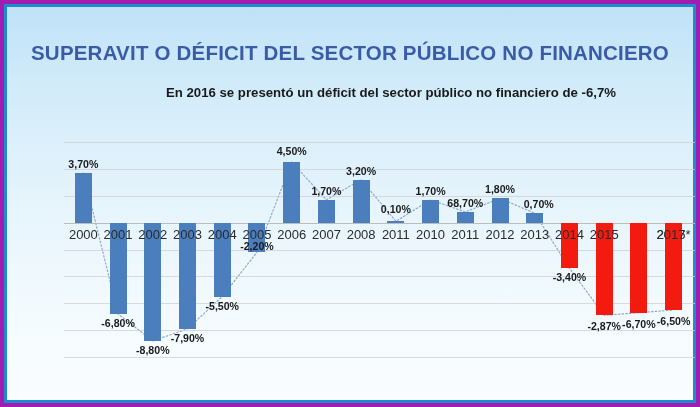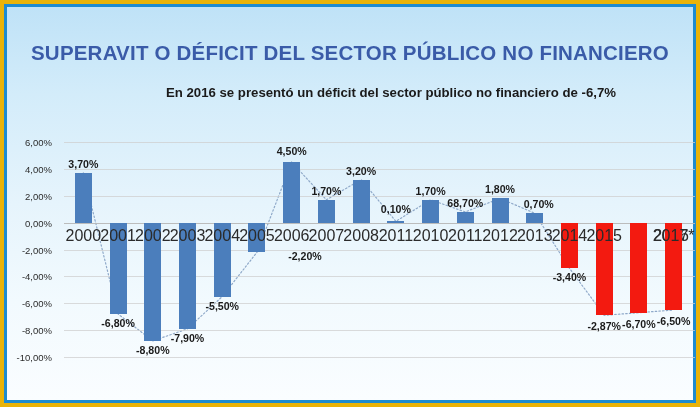--- a/index.html
+++ b/index.html
@@ -8,21 +8,21 @@
     background: #ffffff;
   }
   body {
     font-family: "Liberation Sans", sans-serif;
   }
   #canvas {
     position: relative;
     width: 700px;
     height: 407px;
     overflow: hidden;
-    background: #eab308;
+    background: #a21caf;
     box-sizing: border-box;
   }
   
   #frame {
     position: absolute;
     left: 4px;
     top: 4px;
     width: 692px;
     height: 399px;
     box-sizing: border-box;
@@ -111,21 +111,21 @@
     position: absolute;
     font-size: 10.6px;
     font-weight: bold;
     color: #1A1A1A;
     white-space: nowrap;
     font-family: "Liberation Sans", sans-serif;
     transform: translateX(-50%);
   }
   .xlabel {
     position: absolute;
-    font-size: 16px;
+    font-size: 13px;
     color: #2B2B2B;
     white-space: nowrap;
     font-family: "Liberation Sans", sans-serif;
     transform: translateX(-50%);
   }
   #trend {
     position: absolute;
     left: 0; top: 0;
     width: 645px; height: 215px;
     pointer-events: none;
@@ -134,31 +134,20 @@
 </head>
 <body>
 
 <div id="canvas">
   <div id="frame">
     <div id="inner">
 
       <div id="title">SUPERAVIT O DÉFICIT DEL SECTOR PÚBLICO NO FINANCIERO</div>
       <div id="subtitle">En 2016 se presentó un déficit del sector público no financiero de -6,7%</div>
 
-      <div id="ylabels">
-          <div class="ytick" style="top: 0px;">6,00%</div>
-          <div class="ytick" style="top: 26.875px;">4,00%</div>
-          <div class="ytick" style="top: 53.75px;">2,00%</div>
-          <div class="ytick" style="top: 80.625px;">0,00%</div>
-          <div class="ytick" style="top: 107.5px;">-2,00%</div>
-          <div class="ytick" style="top: 134.375px;">-4,00%</div>
-          <div class="ytick" style="top: 161.25px;">-6,00%</div>
-          <div class="ytick" style="top: 188.125px;">-8,00%</div>
-          <div class="ytick" style="top: 215px;">-10,00%</div>
-        </div>
 
       <div id="plot">
         <svg id="trend" viewBox="0 0 645 215" width="645" height="215">
             <polyline points="29.4,30.9 64.1,172.0 98.8,198.9 133.5,186.8 168.3,154.5 203.0,110.2 237.7,20.2 272.4,57.8 307.1,37.6 341.9,79.3 376.6,57.8 411.3,69.9 446.0,56.4 480.7,71.2 515.5,126.3 550.2,173.3 584.9,170.7 619.6,168.0" fill="none" stroke="#8FA9C9" stroke-width="1.2" stroke-dasharray="1.5,2.2" stroke-linecap="round"></polyline>
           </svg>
       <div class="gridline" style="top: 0px;"></div>
           <div class="gridline" style="top: 26.875px;"></div>
           <div class="gridline" style="top: 53.75px;"></div>
           <div class="gridline zero" style="top: 80.625px;"></div>
           <div class="gridline" style="top: 107.5px;"></div>
@@ -176,21 +165,21 @@
           <div class="xlabel" style="left: 98.8056px; top: 84.625px;">2002</div>
           <div class="dlabel" style="left: 98.8056px; top: 201.875px;">-8,80%</div>
           <div class="bar neg" style="left: 125.028px; width: 17px; top: 80.625px; height: 106.156px;"></div>
           <div class="xlabel" style="left: 133.528px; top: 84.625px;">2003</div>
           <div class="dlabel" style="left: 133.528px; top: 189.781px;">-7,90%</div>
           <div class="bar neg" style="left: 159.75px; width: 17px; top: 80.625px; height: 73.9062px;"></div>
           <div class="xlabel" style="left: 168.25px; top: 84.625px;">2004</div>
           <div class="dlabel" style="left: 168.25px; top: 157.531px;">-5,50%</div>
           <div class="bar neg" style="left: 194.472px; width: 17px; top: 80.625px; height: 29.5625px;"></div>
           <div class="xlabel" style="left: 202.972px; top: 84.625px;">2005</div>
-          <div class="dlabel" style="left: 202.972px; top: 108px; margin-left: 48px;">-2,20%</div>
+          <div class="dlabel" style="left: 202.972px; top: 98px;">-2,20%</div>
           <div class="bar pos" style="left: 229.194px; width: 17px; top: 20.1562px; height: 60.4688px;"></div>
           <div class="xlabel" style="left: 237.694px; top: 84.625px; text-align: center;">2006</div>
           <div class="dlabel" style="left: 237.694px; top: 3px;">4,50%</div>
           <div class="bar pos" style="left: 263.917px; width: 17px; top: 57.7812px; height: 22.8438px;"></div>
           <div class="xlabel" style="left: 272.417px; top: 84.625px;">2007</div>
           <div class="dlabel" style="left: 272.417px; top: 42.7812px;">1,70%</div>
           <div class="bar pos" style="left: 298.639px; width: 17px; top: 37.625px; height: 43px;"></div>
           <div class="xlabel" style="left: 307.139px; top: 84.625px;">2008</div>
           <div class="dlabel" style="left: 307.139px; top: 22.625px;">3,20%</div>
           <div class="bar pos" style="left: 333.361px; width: 17px; top: 79.2812px; height: 1.34375px;"></div>

